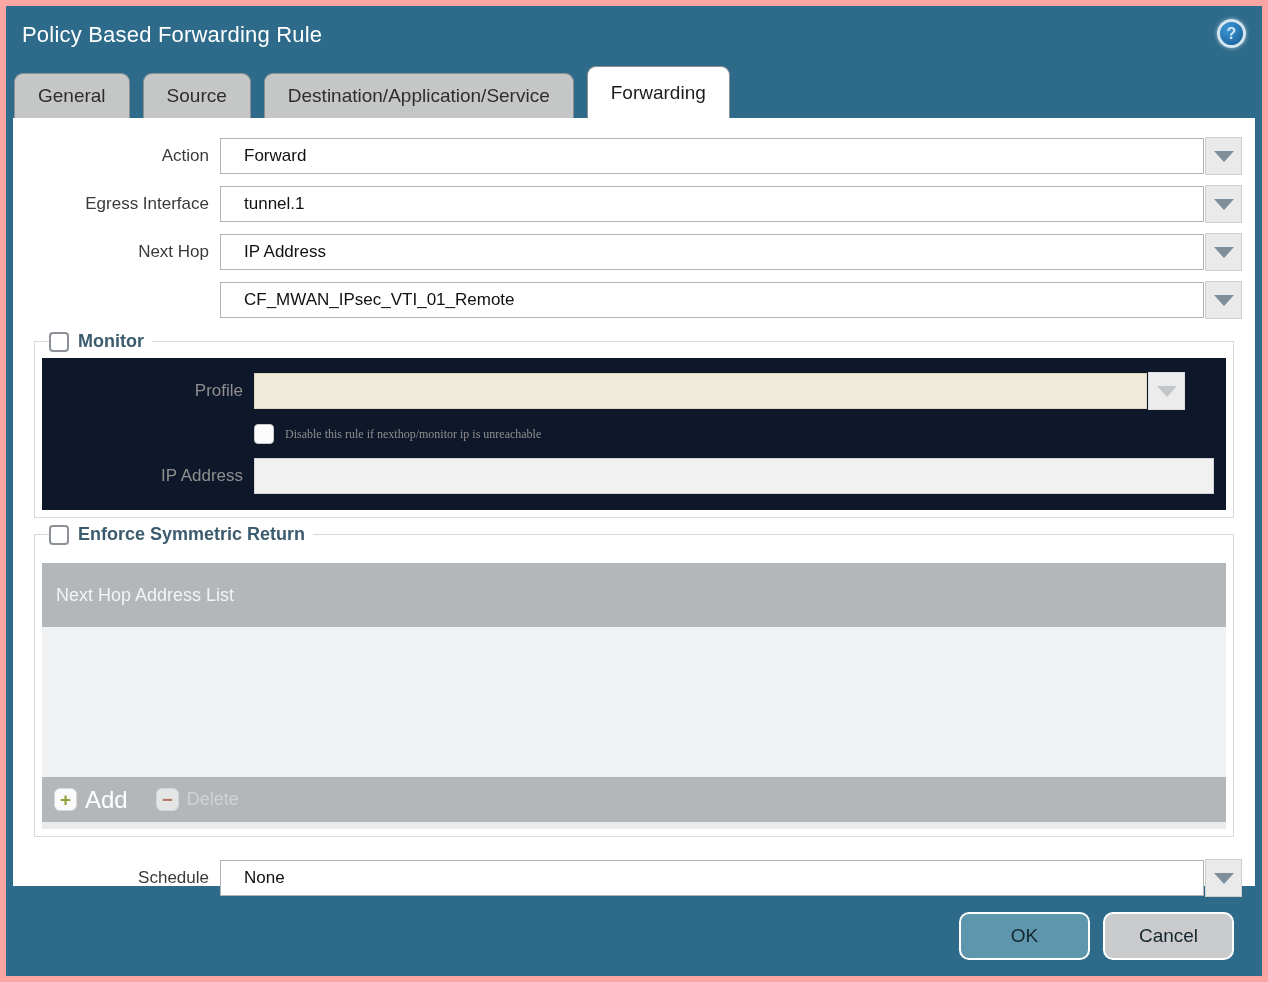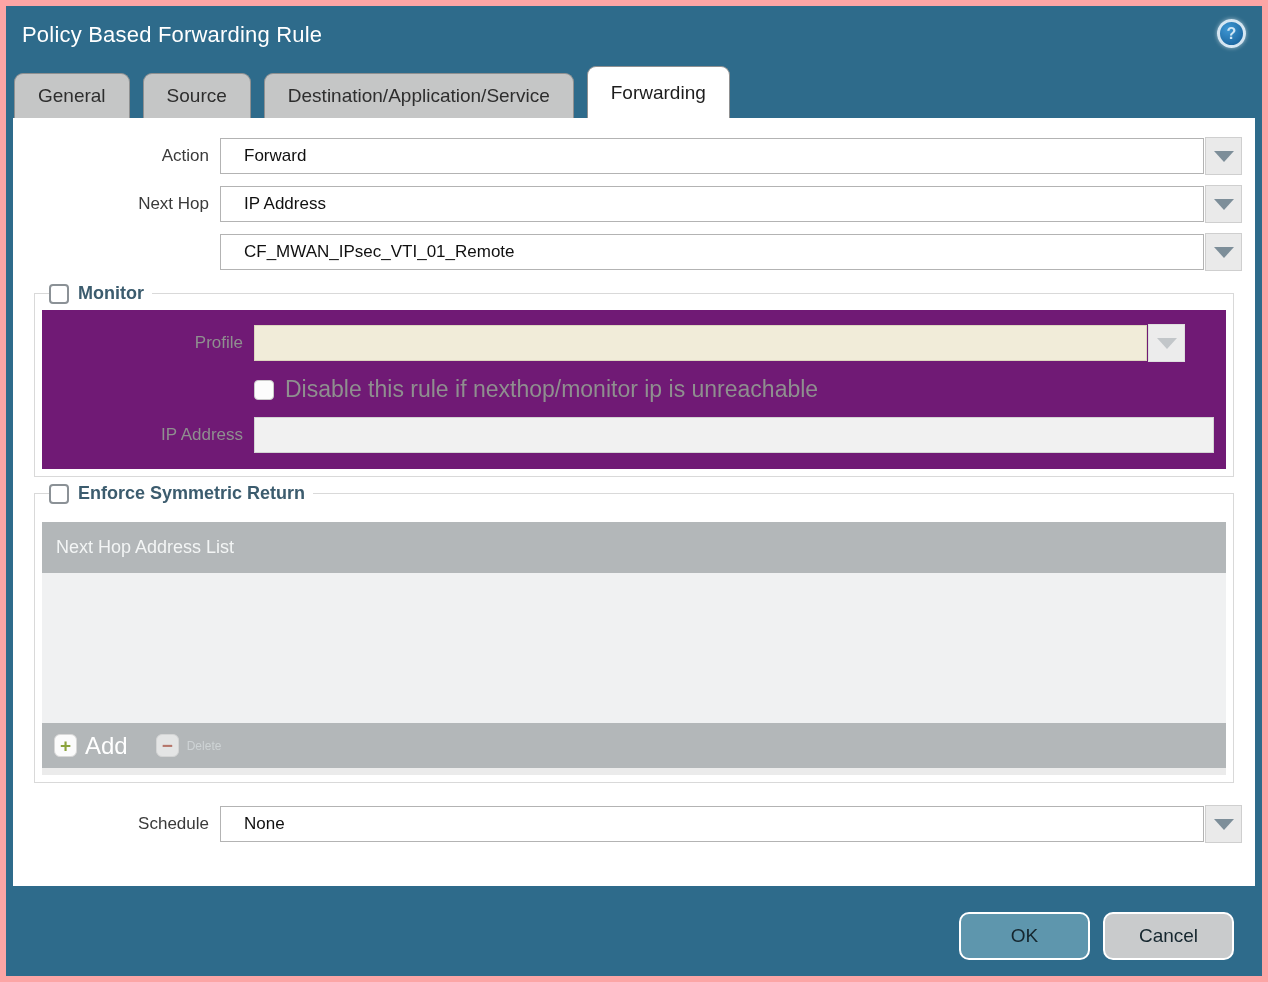--- a/index.html
+++ b/index.html
@@ -109,51 +109,51 @@
     font-size: 18px; font-weight: bold; color: #3c5c6e;
   }
   .checkbox {
     width: 20px; height: 20px; flex: none;
     background: #ffffff;
     border: 2px solid #8b9196; border-radius: 4px;
     cursor: pointer;
   }
   .checkbox.disabled { border: 1px solid #c9c9c9; background: #fcfcfc; cursor: default; }
 
-  .group-panel { background: #701a75; margin-top: 6px; padding: 14px 0 16px 0; }
+  .group-panel { background: #0f172a; margin-top: 6px; padding: 14px 0 16px 0; }
   .panel-label { width: 212px; text-align: right; padding-right: 11px; font-size: 17px; color: #8f8f8f; flex: none; }
   .beige-input { background: #f1ecd9; border: 1px solid #ddd6bf; }
   .disabled-input { background: #f1f1f1; border: 1px solid #d4d4d4; }
   .panel-check-row { display: flex; align-items: center; gap: 11px; margin: 14px 0 14px 212px; }
-  .panel-check-row .check-label { font-size: 23px; color: #8f8f8f; }
+  .panel-check-row .check-label { font-size: 12px; color: #8f8f8f; font-family: Liberation Serif, serif; }
 
   
   .table-wrap { margin: 18px 0 0 0; }
   .table-header {
-    height: 51px; background: #b3b7b9;
+    height: 64px; background: #b3b7b9;
     display: flex; align-items: center; padding-left: 14px;
     color: #f3f5f5; font-size: 18px;
   }
   .table-body { height: 150px; background: #f0f1f2; }
   .table-footer {
     height: 45px; background: #b3b7b9;
     display: flex; align-items: center; padding-left: 12px; gap: 28px;
   }
   .tool { display: flex; align-items: center; gap: 8px; cursor: pointer; }
   .tool-icon {
     width: 23px; height: 23px; border-radius: 6px;
     background: #fbfbfb; border: 1px solid #d8d8d8;
     display: flex; align-items: center; justify-content: center;
     font-size: 19px; font-weight: bold; line-height: 1;
   }
   .tool-add .tool-icon { color: #8ba33c; }
   .tool-add .tool-label { color: #ffffff; font-size: 24px; }
   .tool-delete { cursor: default; }
   .tool-delete .tool-icon { background: #e4e5e5; border-color: #d4d5d5; color: #b5756a; }
-  .tool-delete .tool-label { color: #ced3d5; font-size: 12px; }
+  .tool-delete .tool-label { color: #ced3d5; font-size: 18px; }
   .table-after { height: 7px; background: #ebebeb; }
 
   .schedule-row { margin-top: 22px; }
 
   
   .footer {
     height: 96px;
     display: flex; align-items: flex-start; justify-content: flex-end;
     gap: 13px; padding: 26px 28px 0 0;
     position: relative;
@@ -204,20 +204,29 @@
     <div class="form-row">
       <div class="form-label">Action</div>
       <div class="input-group">
         <input class="text-input" type="text" value="Forward" style="">
         <div class="dd-btn">
           <span class="dd-arrow"></span>
         </div>
       </div>
     </div>
 
+    <div class="form-row">
+      <div class="form-label">Egress Interface</div>
+      <div class="input-group">
+        <input class="text-input" type="text" value="tunnel.1" style="">
+        <div class="dd-btn">
+          <span class="dd-arrow"></span>
+        </div>
+      </div>
+    </div>
 
     <div class="form-row">
       <div class="form-label">Next Hop</div>
       <div class="input-group">
         <input class="text-input" type="text" value="IP Address" style="">
         <div class="dd-btn">
           <span class="dd-arrow"></span>
         </div>
       </div>
     </div>

